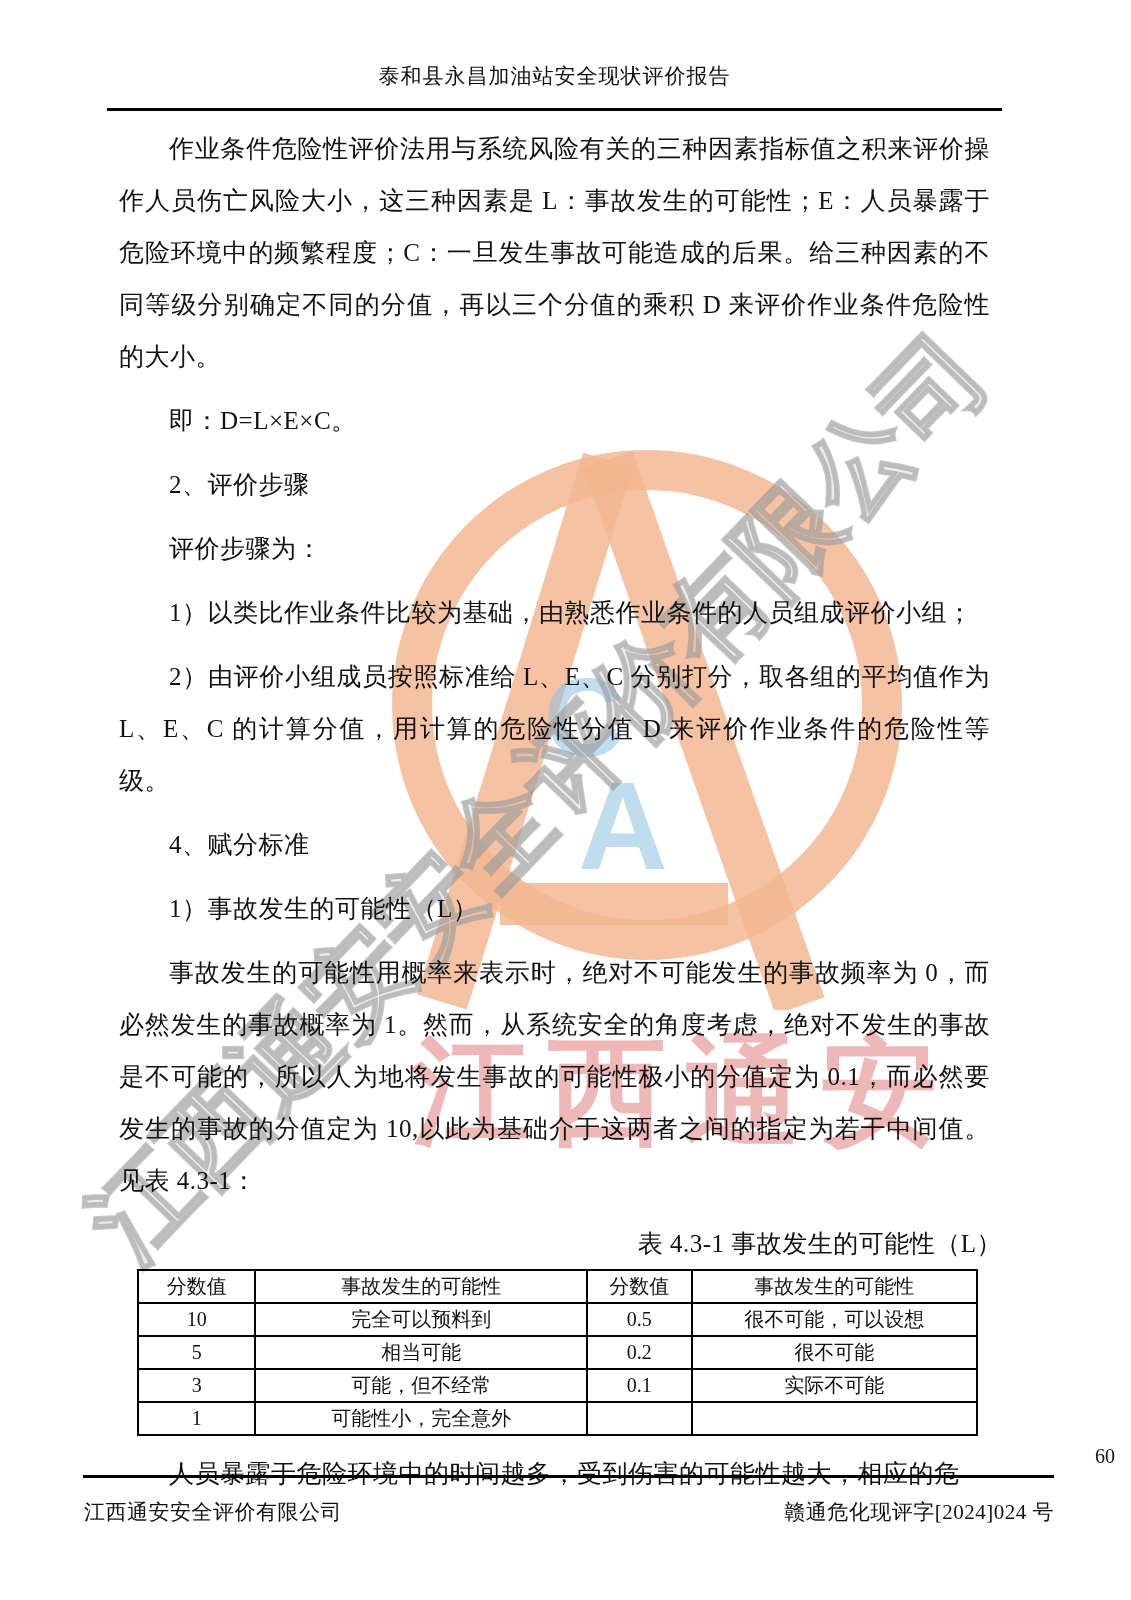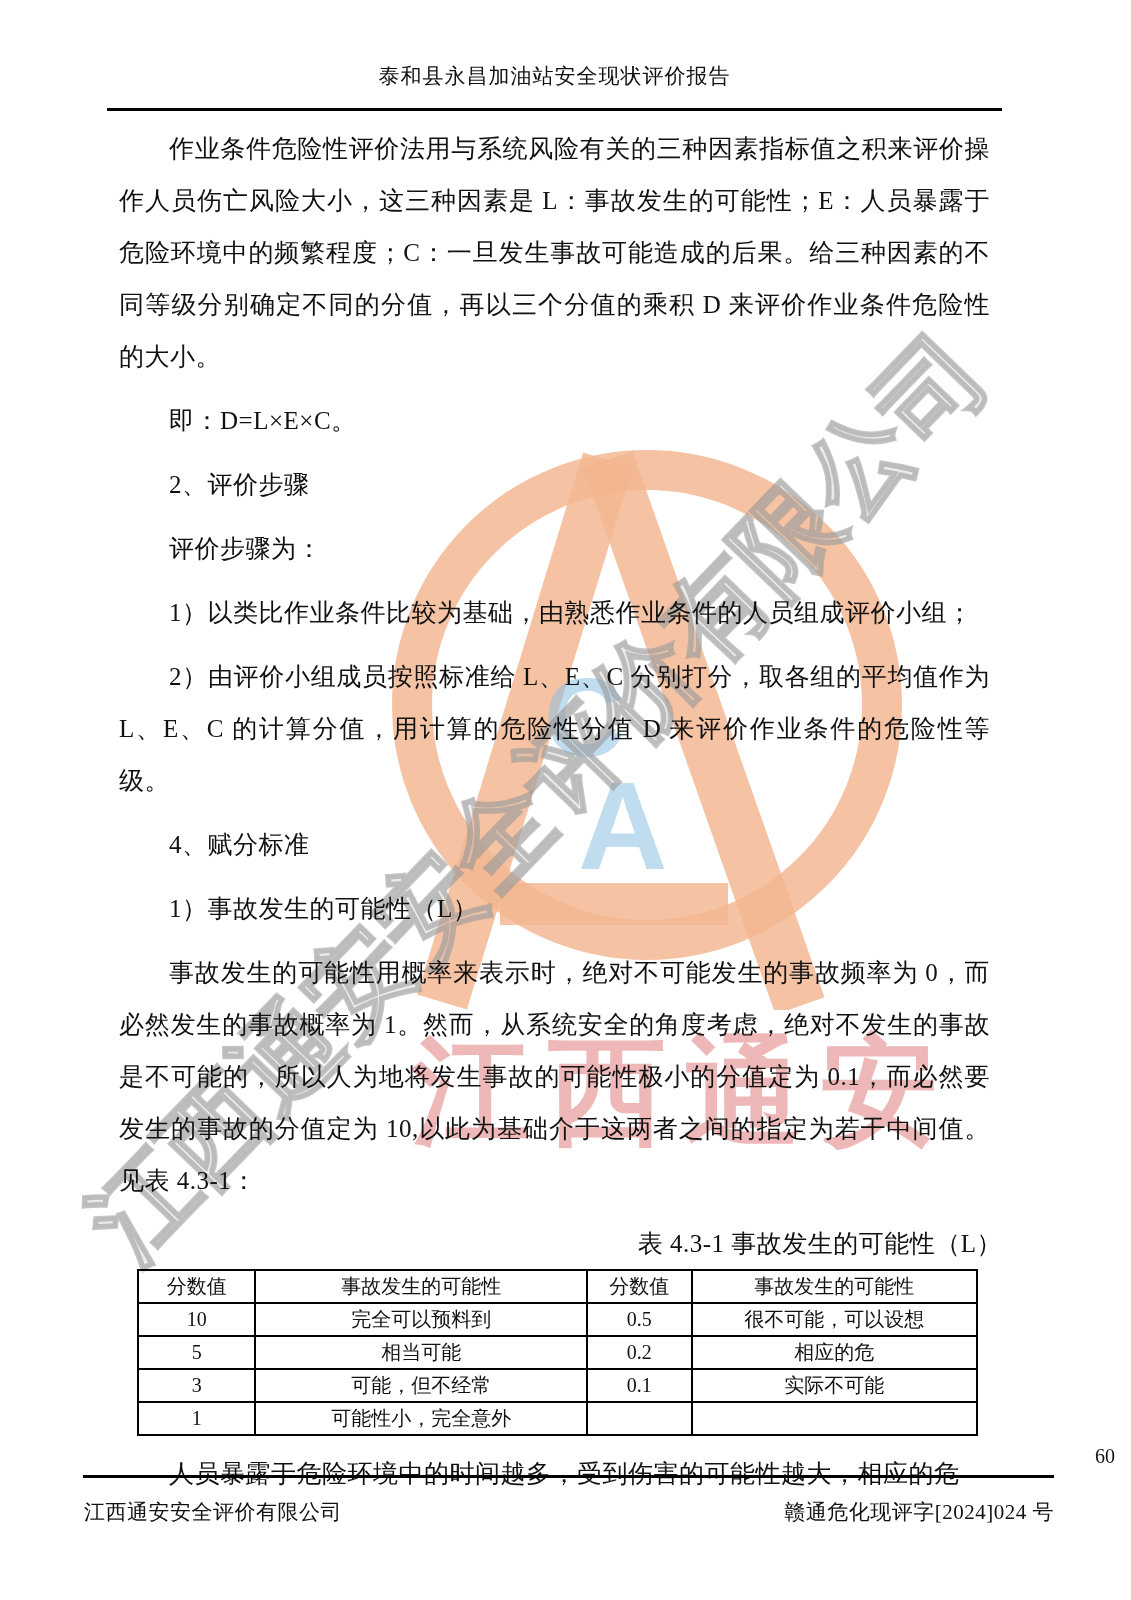--- a/index.html
+++ b/index.html
@@ -152,21 +152,21 @@
           <tr>
             <td>10</td>
             <td>完全可以预料到</td>
             <td>0.5</td>
             <td>很不可能，可以设想</td>
           </tr>
           <tr>
             <td>5</td>
             <td>相当可能</td>
             <td>0.2</td>
-            <td>相应的危</td>
+            <td>很不可能</td>
           </tr>
           <tr>
             <td>3</td>
             <td>可能，但不经常</td>
             <td>0.1</td>
             <td>实际不可能</td>
           </tr>
           <tr>
             <td>1</td>
             <td>可能性小，完全意外</td>

